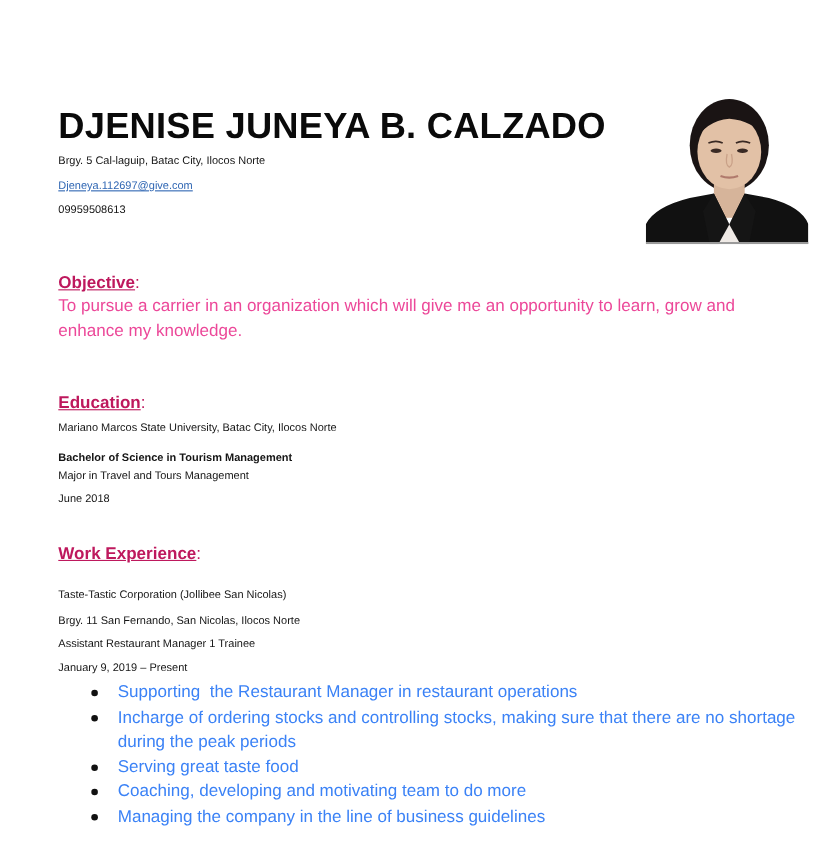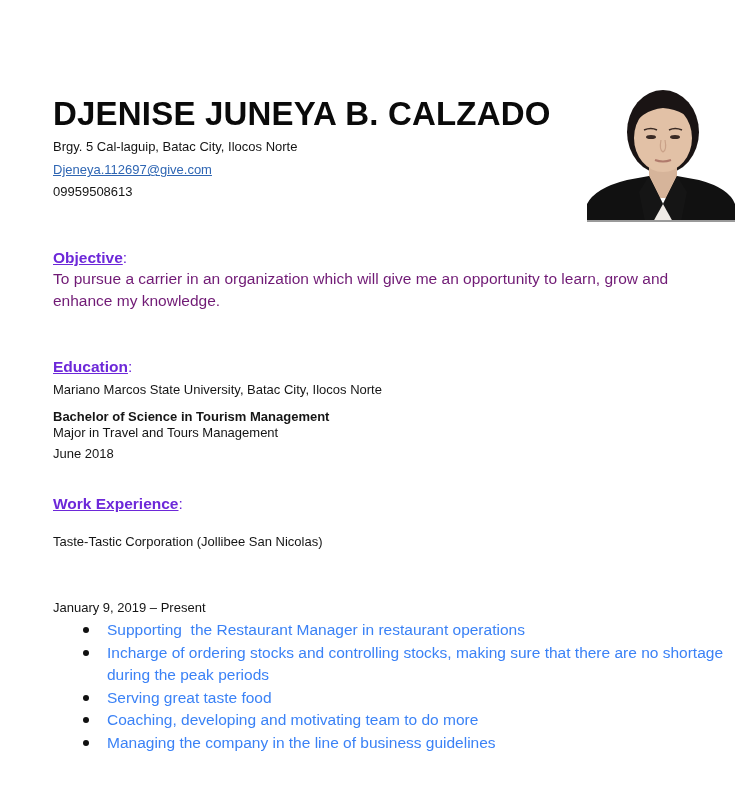--- a/index.html
+++ b/index.html
@@ -27,52 +27,52 @@
       font-size: 33px;
       font-weight: bold;
       letter-spacing: 0.2px;
       color: #0a0a0a;
       white-space: nowrap;
       line-height: 40px;
     }
     .line {
       position: absolute;
       left: 53px;
-      font-size: 13px;
+      font-size: 10px;
       line-height: 20px;
       white-space: nowrap;
       color: #151515;
     }
     .email {
       color: #2f66b3;
       text-decoration: underline;
       cursor: pointer;
     }
     .heading {
       position: absolute;
       left: 53px;
       font-size: 15.5px;
       line-height: 20px;
       font-weight: bold;
       white-space: nowrap;
-      color: #6d28d9;
+      color: #be185d;
     }
     .heading .u {
       text-decoration: underline;
     }
     .heading .colon {
       font-weight: normal;
     }
     .para {
       position: absolute;
       left: 53px;
       width: 670px;
       font-size: 15.5px;
       line-height: 22px;
-      color: #701a75;
+      color: #ec4899;
     }
     .bullets {
       position: absolute;
       left: 53px;
       top: 619px;
       width: 680px;
       margin: 0;
       padding: 0;
       list-style: none;
     }
@@ -156,20 +156,22 @@
   </div>
   <div class="line" style="top:380px;">Mariano Marcos State University, Batac City, Ilocos Norte</div>
   <div class="line" style="top:407px;font-weight:bold;">Bachelor of Science in Tourism Management</div>
   <div class="line" style="top:423px;">Major in Travel and Tours Management</div>
   <div class="line" style="top:444px;">June 2018</div>
 
   <div class="heading" style="top:494px;">
     <span class="u">Work Experience</span><span class="colon">:</span>
   </div>
   <div class="line" style="top:532px;">Taste-Tastic Corporation (Jollibee San Nicolas)</div>
+  <div class="line" style="top:555px;">Brgy. 11 San Fernando, San Nicolas, Ilocos Norte</div>
+  <div class="line" style="top:576px;">Assistant Restaurant Manager 1 Trainee</div>
   <div class="line" style="top:598px;">January 9, 2019 – Present</div>
 
   <ul class="bullets">
     <li>
       <span class="dot"></span>
       <span style="white-space:pre;">Supporting  the Restaurant Manager in restaurant operations</span>
     </li>
     <li>
       <span class="dot"></span>
       <span>Incharge of ordering stocks and controlling stocks, making sure that there are no shortage during the peak periods</span>

